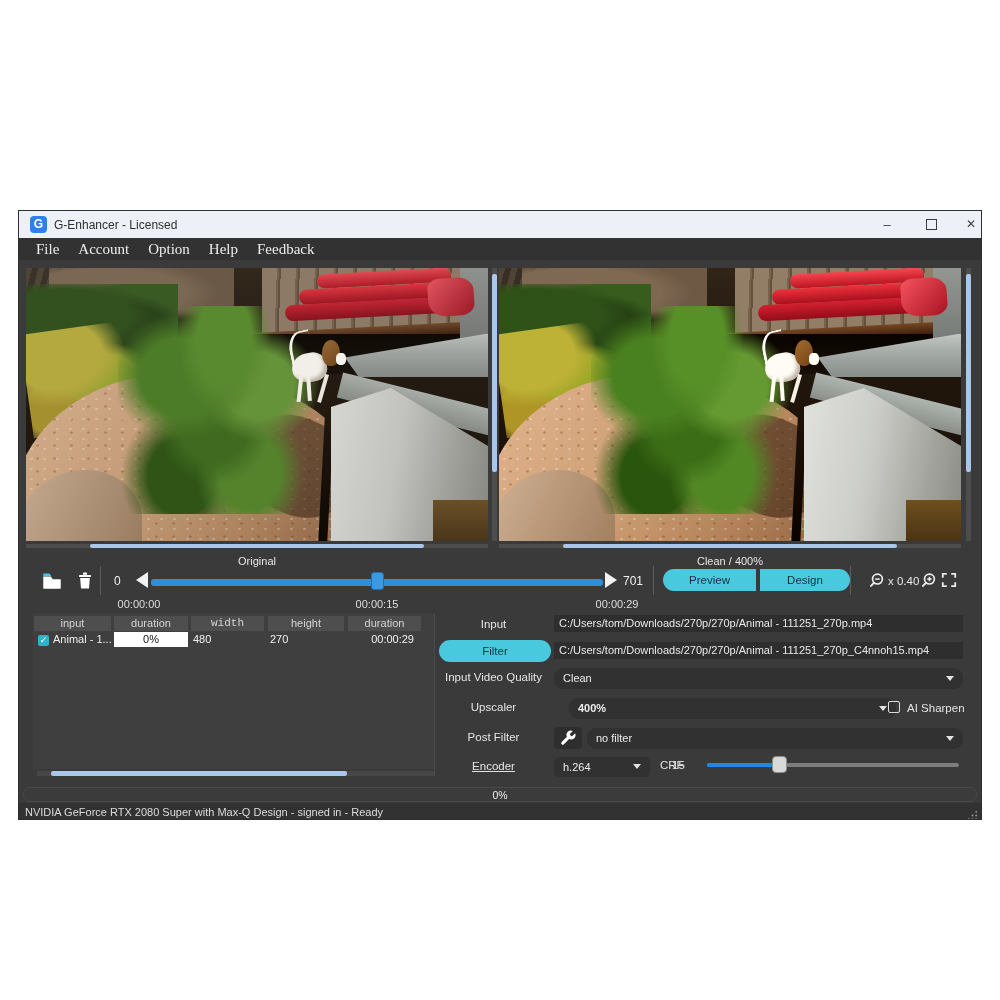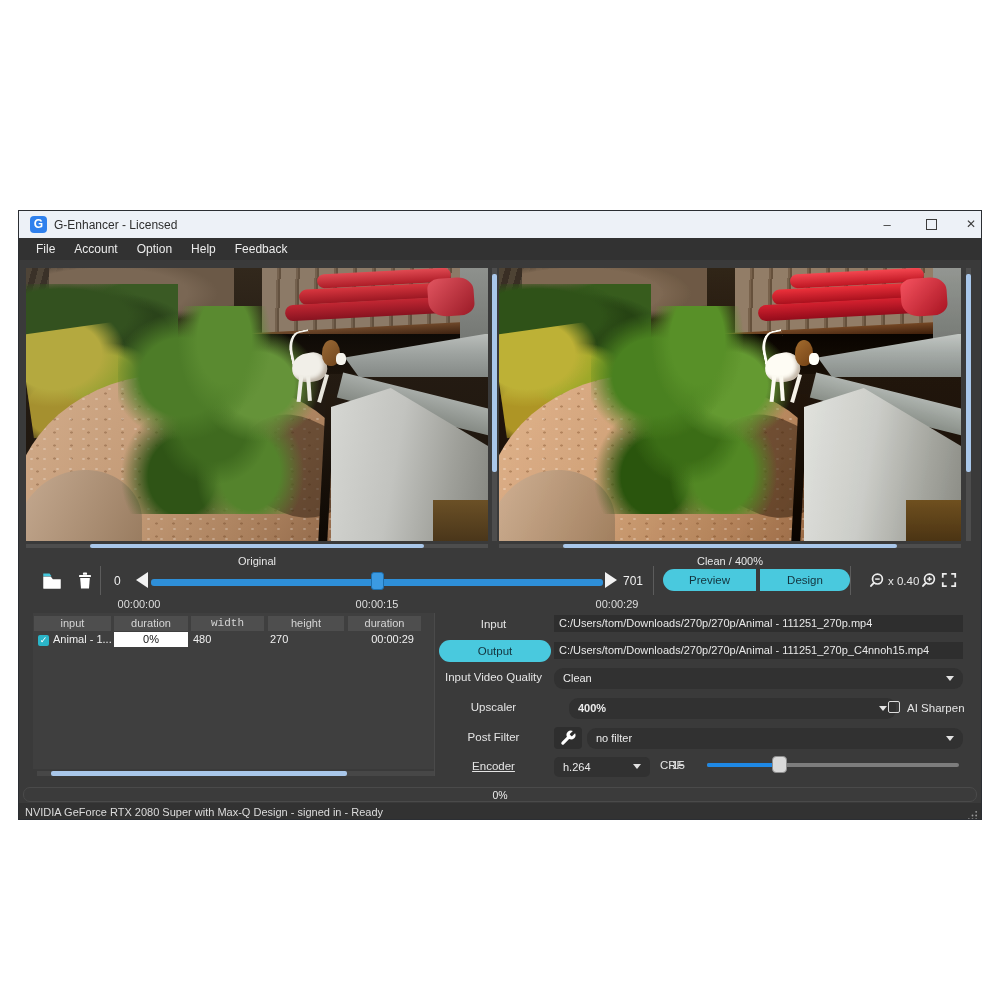--- a/index.html
+++ b/index.html
@@ -12,21 +12,21 @@
   .applogo{position:absolute;left:11px;top:5px;width:17px;height:17px;background:#2f80ed;border-radius:4px;
            color:#fff;font-weight:bold;font-size:12px;line-height:17px;text-align:center;}
   .apptitle{position:absolute;left:35px;top:7px;font-size:12px;color:#2e2e2e;}
   .winbtn{position:absolute;top:3px;width:32px;height:21px;text-align:center;color:#3c3c3c;font-size:13px;line-height:21px;}
   .winbtn.min{left:852px;}
   .winbtn.max{left:896px;}
   .winbtn.max .maxbox{display:inline-block;width:9px;height:9px;border:1.2px solid #3c3c3c;margin-top:5px;}
   .winbtn.close{left:936px;font-size:12px;}
   
   .menubar{position:absolute;left:0;top:27px;width:100%;height:22px;background:#323232;display:flex;align-items:center;padding-left:8px;box-sizing:border-box;}
-  .menuitem{color:#ececec;font-size:12px;padding:0 10px 0 9px;}
+  .menuitem{color:#ececec;font-size:15px;padding:0 10px 0 9px;font-family:Liberation Serif, serif;}
   
   .pane{position:absolute;top:57px;width:462px;height:273px;background:#1d150e;overflow:hidden;}
   .pane.left{left:7px;}
   .pane.right{left:480px;}
   .pane.right .scene{filter:saturate(1.07) contrast(1.05) brightness(1.03);}
   .vscroll{position:absolute;top:57px;width:5px;height:273px;background:#4d4d4d;}
   .vscroll.l{left:473px;} .vscroll.r{left:947px;}
   .vthumb{position:absolute;left:0;top:6px;width:5px;height:198px;background:#a9c7ea;border-radius:2px;}
   .hscroll{position:absolute;top:333px;width:462px;height:4px;background:#4d4d4d;}
   .hscroll.l{left:7px;} .hscroll.r{left:480px;}
@@ -304,21 +304,21 @@
     </div>
 
     <div class="list-hscroll">
         <div class="list-hthumb"></div>
       </div>
     <div class="splitter"></div>
 
     <span class="slabel" style="top:407px;">Input</span>
     <div class="pathfield" style="top:404px;">C:/Users/tom/Downloads/270p/270p/Animal - 111251_270p.mp4</div>
 
-    <div class="outbtn">Output</div>
+    <div class="outbtn">Filter</div>
     <div class="pathfield" style="top:431px;">C:/Users/tom/Downloads/270p/270p/Animal - 111251_270p_C4nnoh15.mp4</div>
 
     <span class="slabel" style="top:460px;">Input Video Quality</span>
     <div class="dropdown" style="left:535px;top:457px;width:409px;">
       <span>Clean</span>
       <span class="caret"></span>
     </div>
 
     <span class="slabel" style="top:490px;">Upscaler</span>
     <div class="dropdown" style="left:550px;top:487px;width:327px;font-weight:bold;">

